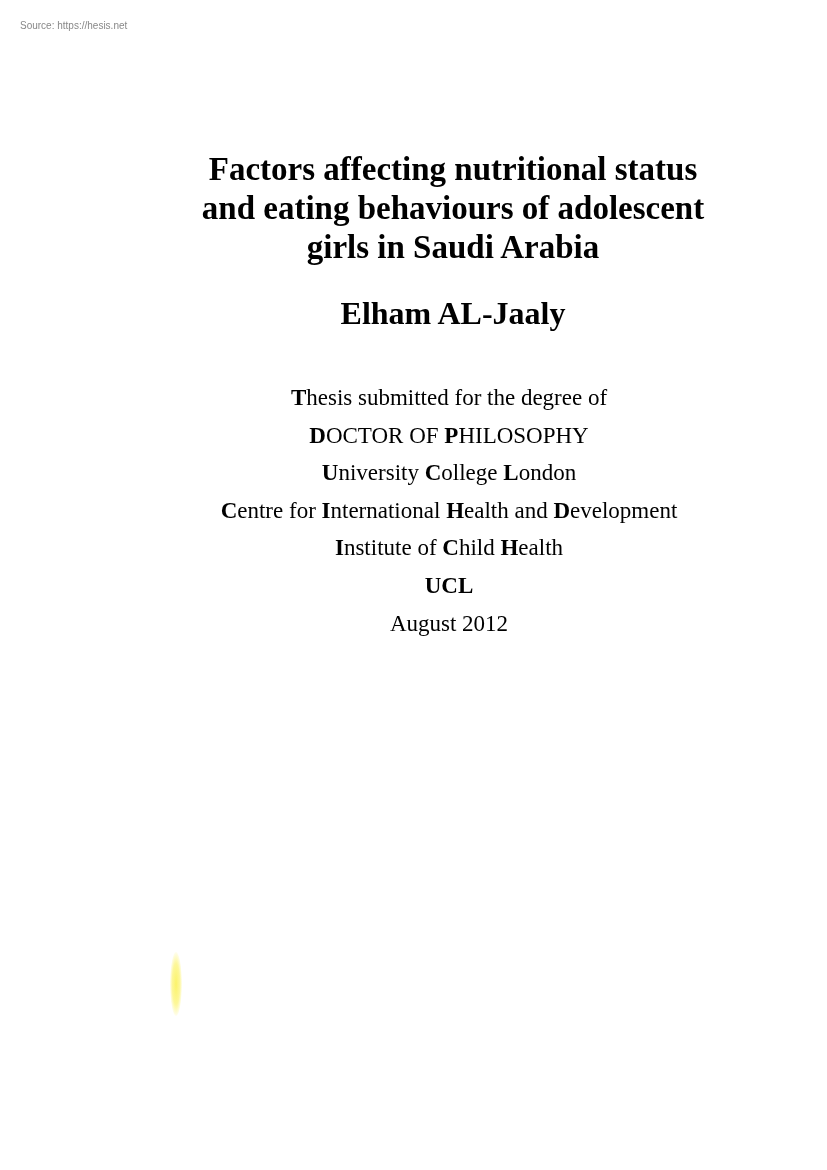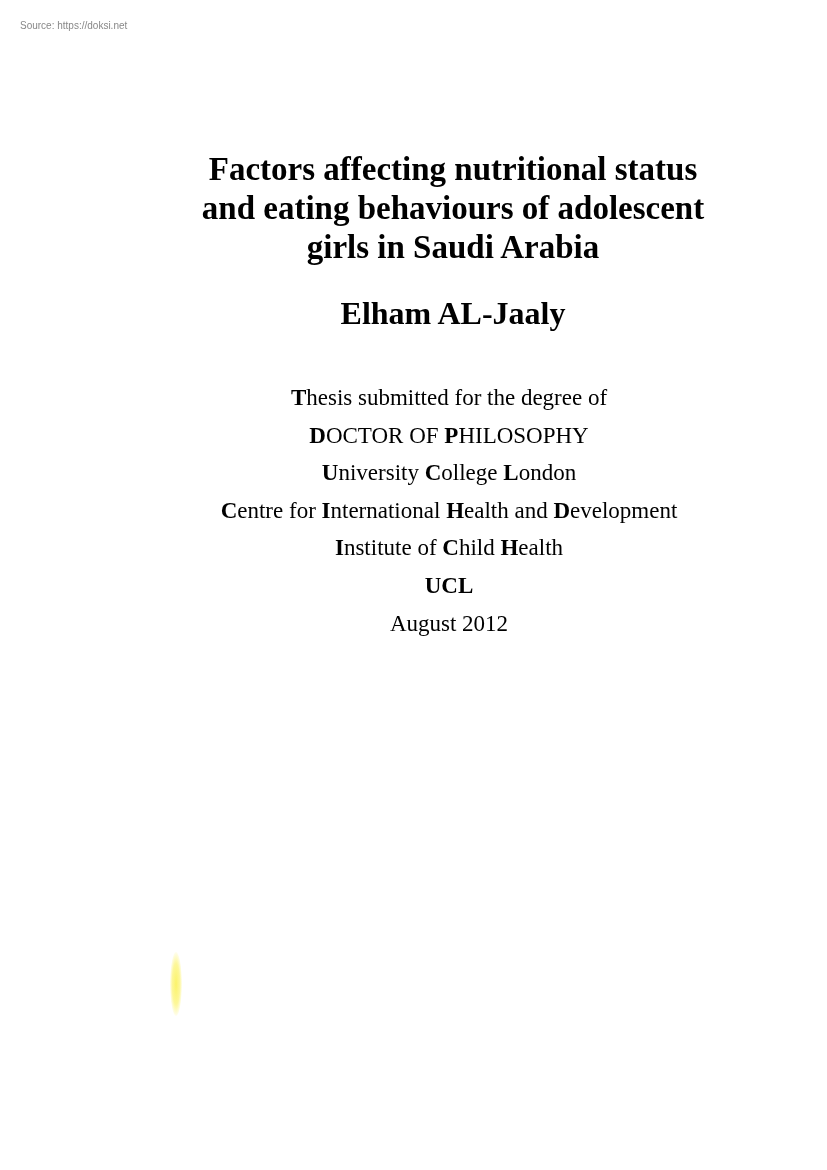--- a/index.html
+++ b/index.html
@@ -27,21 +27,21 @@
     .details b { font-weight: bold; }
     .highlight {
       position: absolute; left: 170px; top: 952px; width: 12px; height: 64px;
       background: radial-gradient(ellipse at center, #fbf36a 0%, #fdf79a 45%, rgba(255,255,255,0) 75%);
       border-radius: 50%;
     }
   </style>
 </head>
 <body>
 
-<div class="source">Source: https://doksi.net</div>
+<div class="source">Source: https://hesis.net</div>
 
 <div class="title">
   <div>Factors affecting nutritional status</div>
   <div>and eating behaviours of adolescent</div>
   <div>girls in Saudi Arabia</div>
 </div>
 
 <div class="author">Elham AL-Jaaly</div>
 
 <div class="details" id="details">

